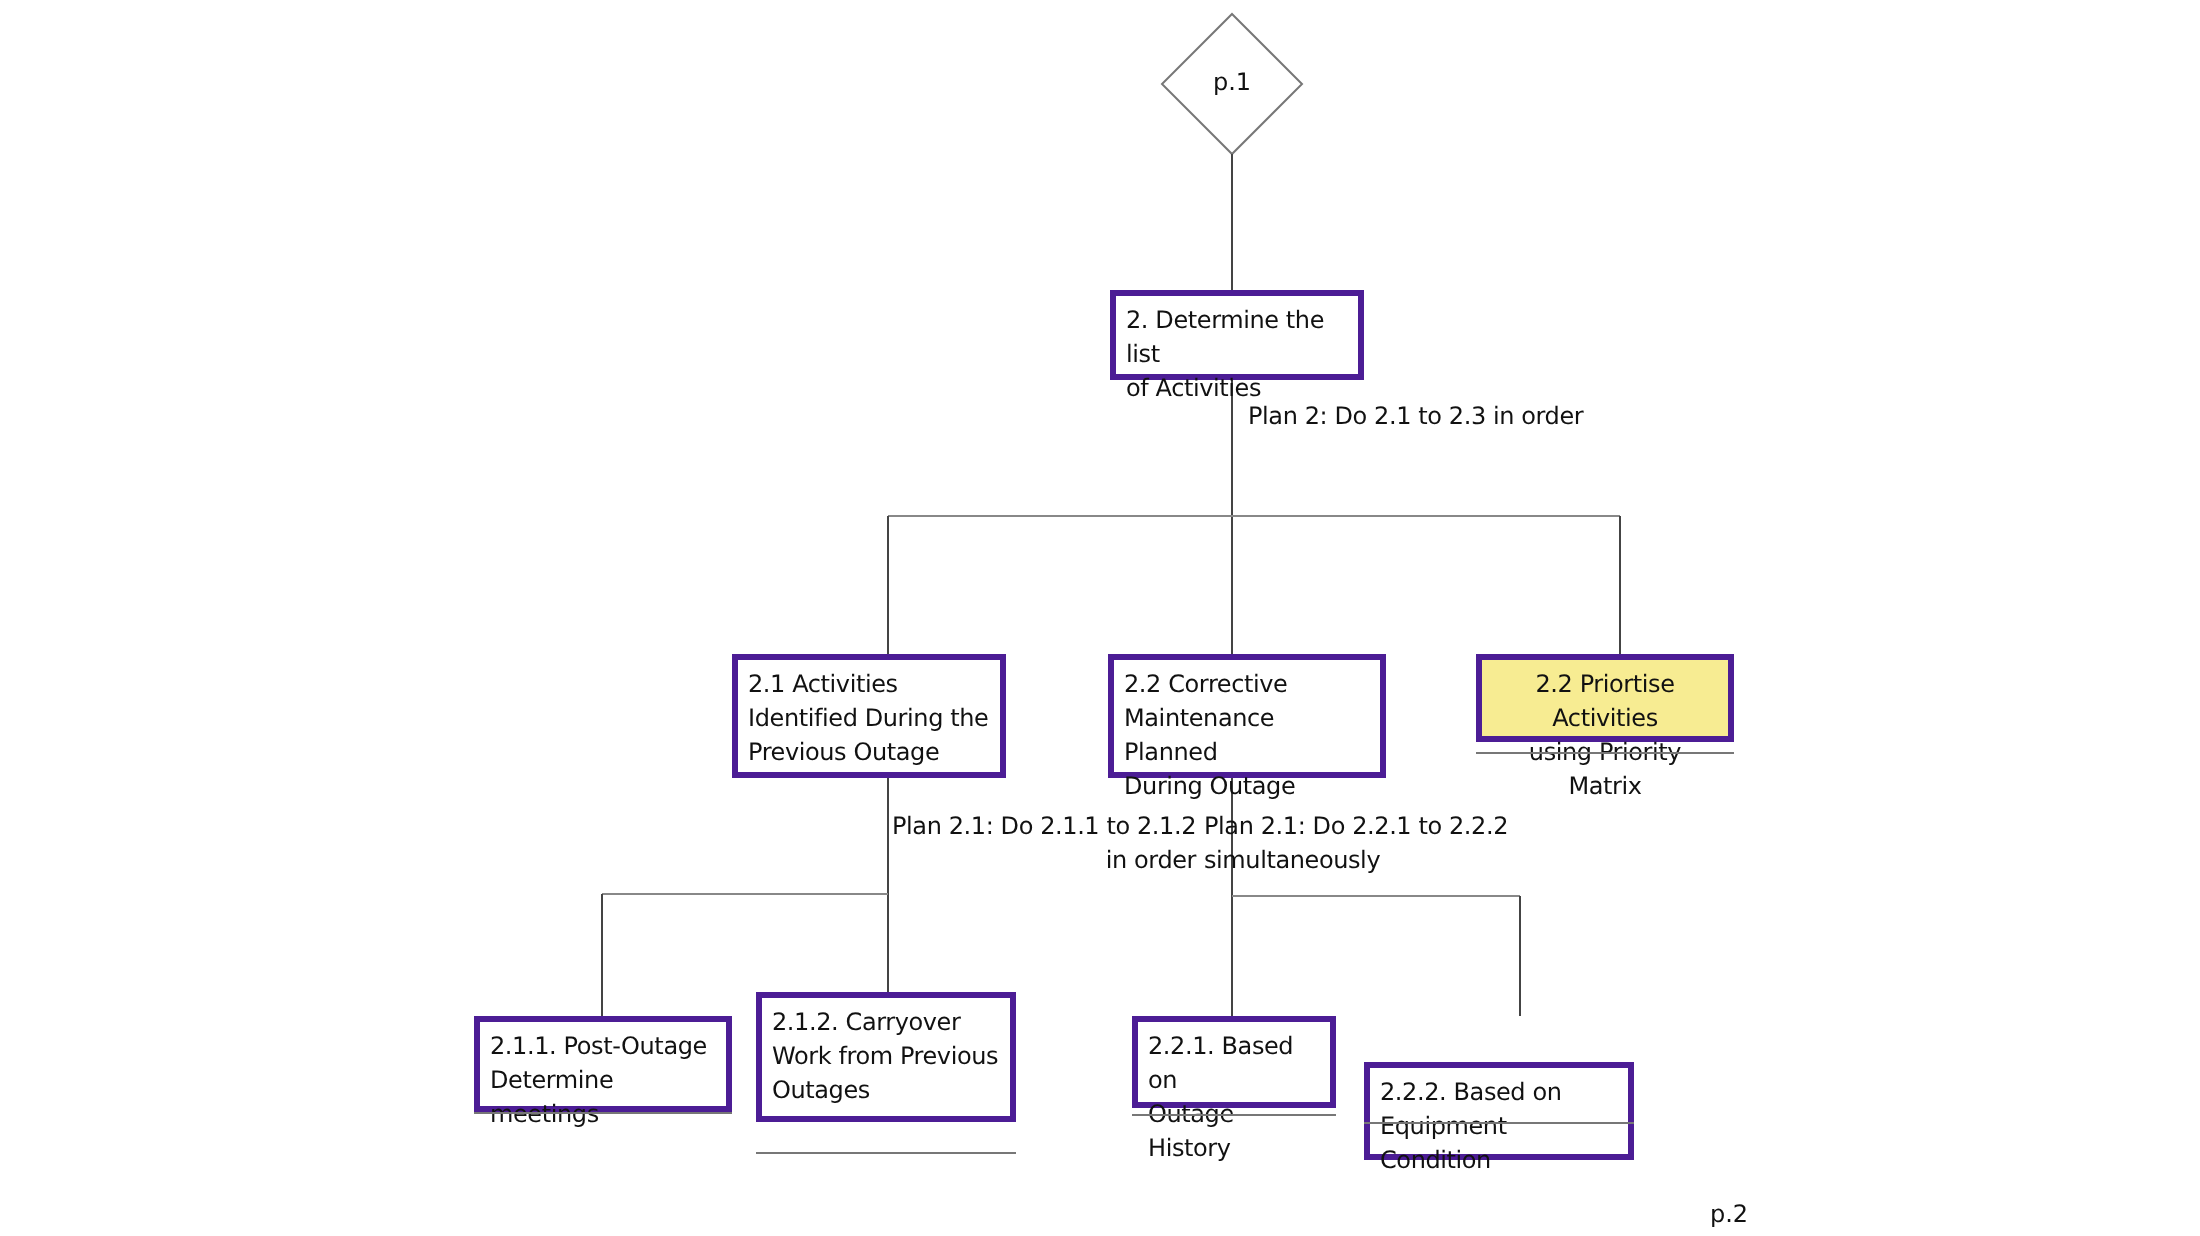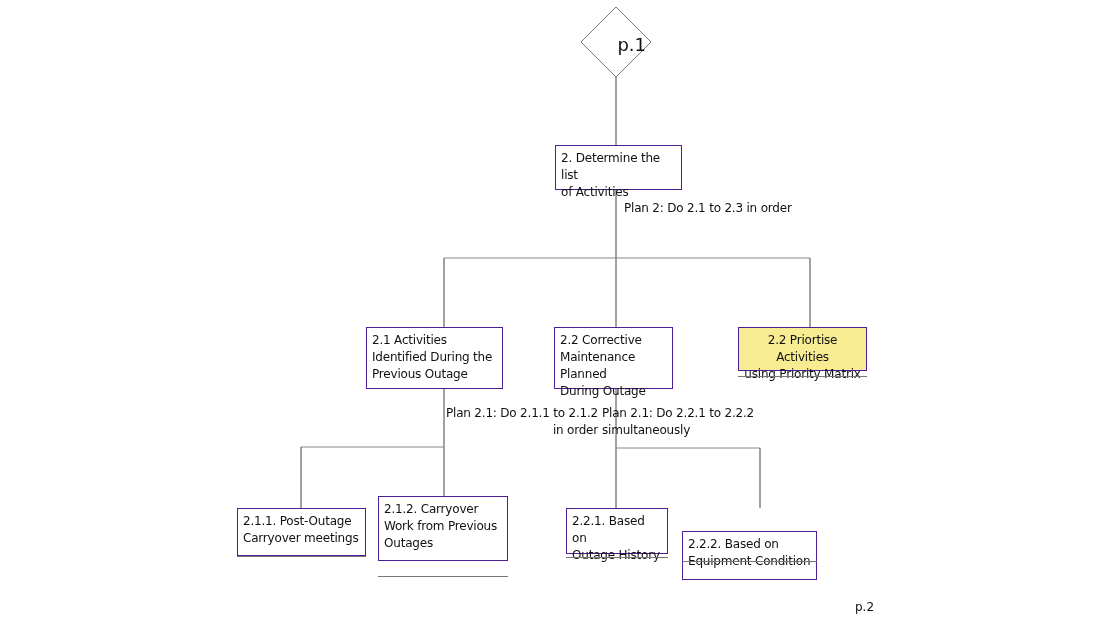--- a/index.html
+++ b/index.html
@@ -1,24 +1,24 @@
 <!DOCTYPE html>
 <html><head>
 <meta charset="utf-8">
 <style>
   html, body { margin:0; padding:0; background:#ffffff; }
   body { width:1100px; height:618px; position:relative; overflow:hidden;
          font-family:"DejaVu Sans", sans-serif; color:#111; }
   #lines { position:absolute; left:0; top:0; width:1100px; height:618px; }
-  .box { position:absolute; box-sizing:border-box; border:1px solid #4c1d95; background:#fff;
+  .box { position:absolute; box-sizing:border-box; border:3px solid #4c1d95; background:#fff;
          font-size:12px; line-height:17px; padding:4px 5px; white-space:pre-line; letter-spacing:-0.2px; }
   .box.hl { background:#f7ec92; }
   .uline { position:absolute; height:0; border-top:1.5px solid #777; }
   .plan { position:absolute; font-size:12px; line-height:17px; white-space:pre-line; letter-spacing:-0.2px; }
-  .diamond-label { position:absolute; font-size:18px; width:60px; text-align:right; }
+  .diamond-label { position:absolute; font-size:12px; width:60px; text-align:center; }
   .page-label { position:absolute; font-size:12px; }
 </style>
 </head>
 <body>
 
 <svg id="lines" xmlns="http://www.w3.org/2000/svg">
   <polygon points="616,7 651,42 616,77 581,42" fill="#fff" stroke="#777" stroke-width="1"></polygon>
   <line x1="616" y1="77" x2="616" y2="145" stroke="#444" stroke-width="1"></line>
   <line x1="616" y1="189" x2="616" y2="327" stroke="#444" stroke-width="1"></line>
   <line x1="444" y1="258" x2="810" y2="258" stroke="#888" stroke-width="1"></line>
@@ -37,32 +37,32 @@
 <div class="box" style="left:555px; top:145px; width:127px; height:45px;">2. Determine the list
 of Activities</div>
 <div class="plan" style="left:624px; top:200px;">Plan 2: Do 2.1 to 2.3 in order</div>
 
 <div class="box" style="left:366px; top:327px; width:137px; height:62px;">2.1 Activities
 Identified During the
 Previous Outage</div>
 <div class="plan" style="left:446px; top:405px;text-align:right;">Plan 2.1: Do 2.1.1 to 2.1.2
 in order</div>
 
-<div class="box" style="left:554px; top:327px; width:119px; height:62px;">2.2 Corrective
+<div class="box" style="left:554px; top:327px; width:139px; height:62px;">2.2 Corrective
 Maintenance Planned
 During Outage</div>
 <div class="plan" style="left:602px; top:405px;">Plan 2.1: Do 2.2.1 to 2.2.2
 simultaneously</div>
 
 <div class="box hl" style="left:738px; top:327px; width:129px; height:44px;text-align:center;">2.2 Priortise Activities
 using Priority Matrix</div>
 <div class="uline" style="left:738px; top:376px; width:129px;"></div>
 
 <div class="box" style="left:237px; top:508px; width:129px; height:48px;">2.1.1. Post-Outage
-Carryover meetings</div>
+Determine meetings</div>
 <div class="uline" style="left:237px; top:556px; width:129px;"></div>
 
 <div class="box" style="left:378px; top:496px; width:130px; height:65px;">2.1.2. Carryover
 Work from Previous
 Outages</div>
 <div class="uline" style="left:378px; top:576px; width:130px;"></div>
 
 <div class="box" style="left:566px; top:508px; width:102px; height:46px;">2.2.1. Based on
 Outage History</div>
 <div class="uline" style="left:566px; top:557px; width:102px;"></div>

